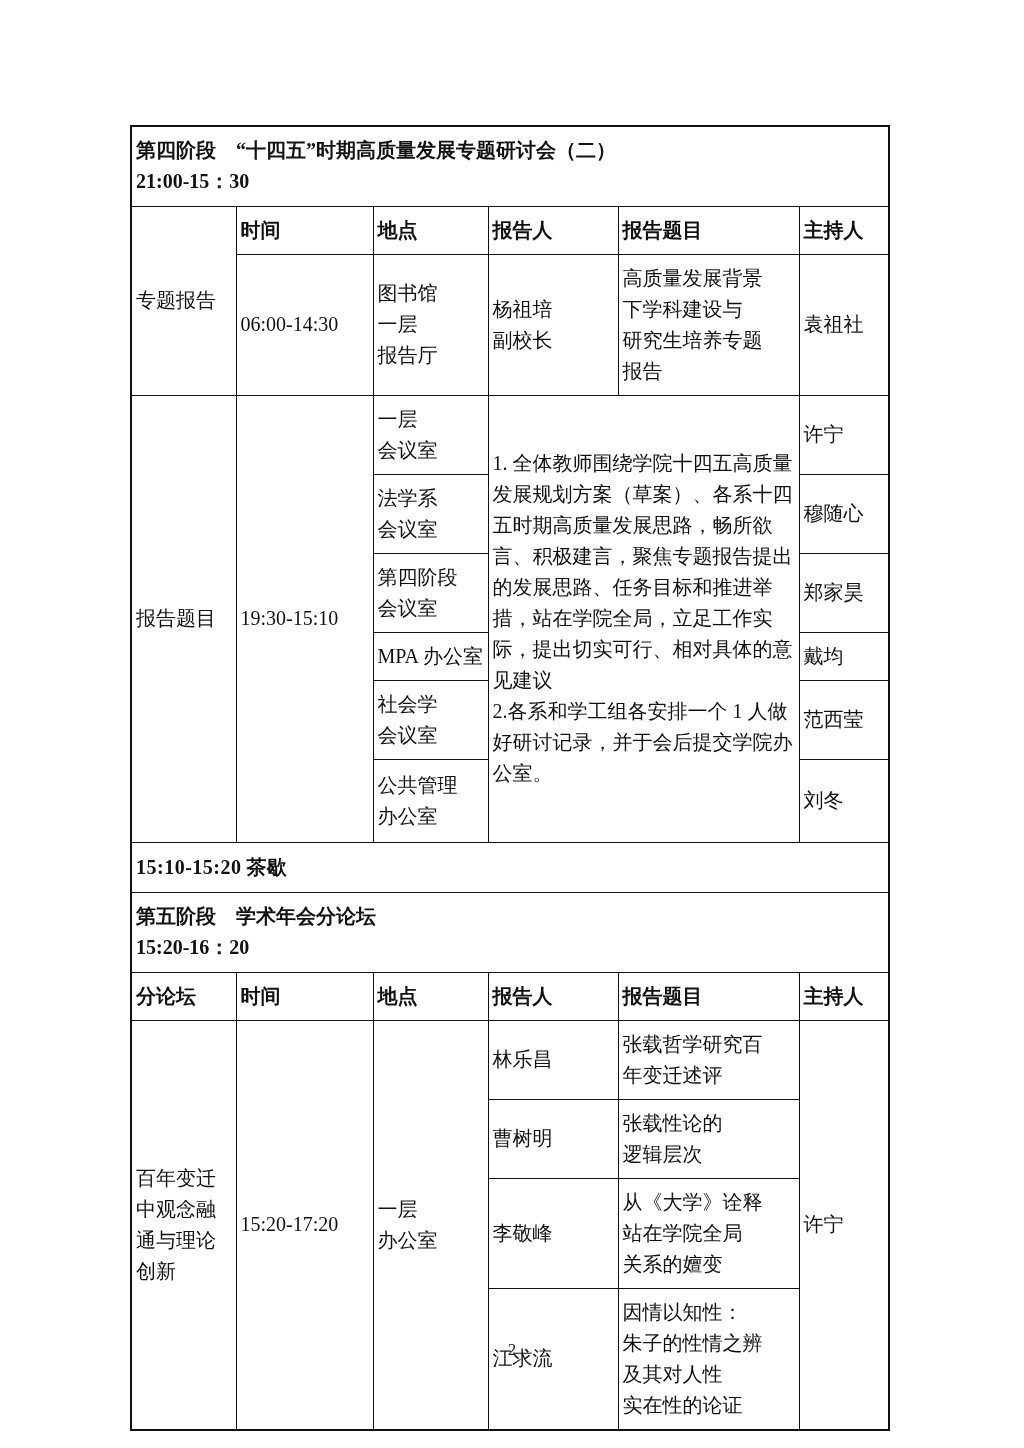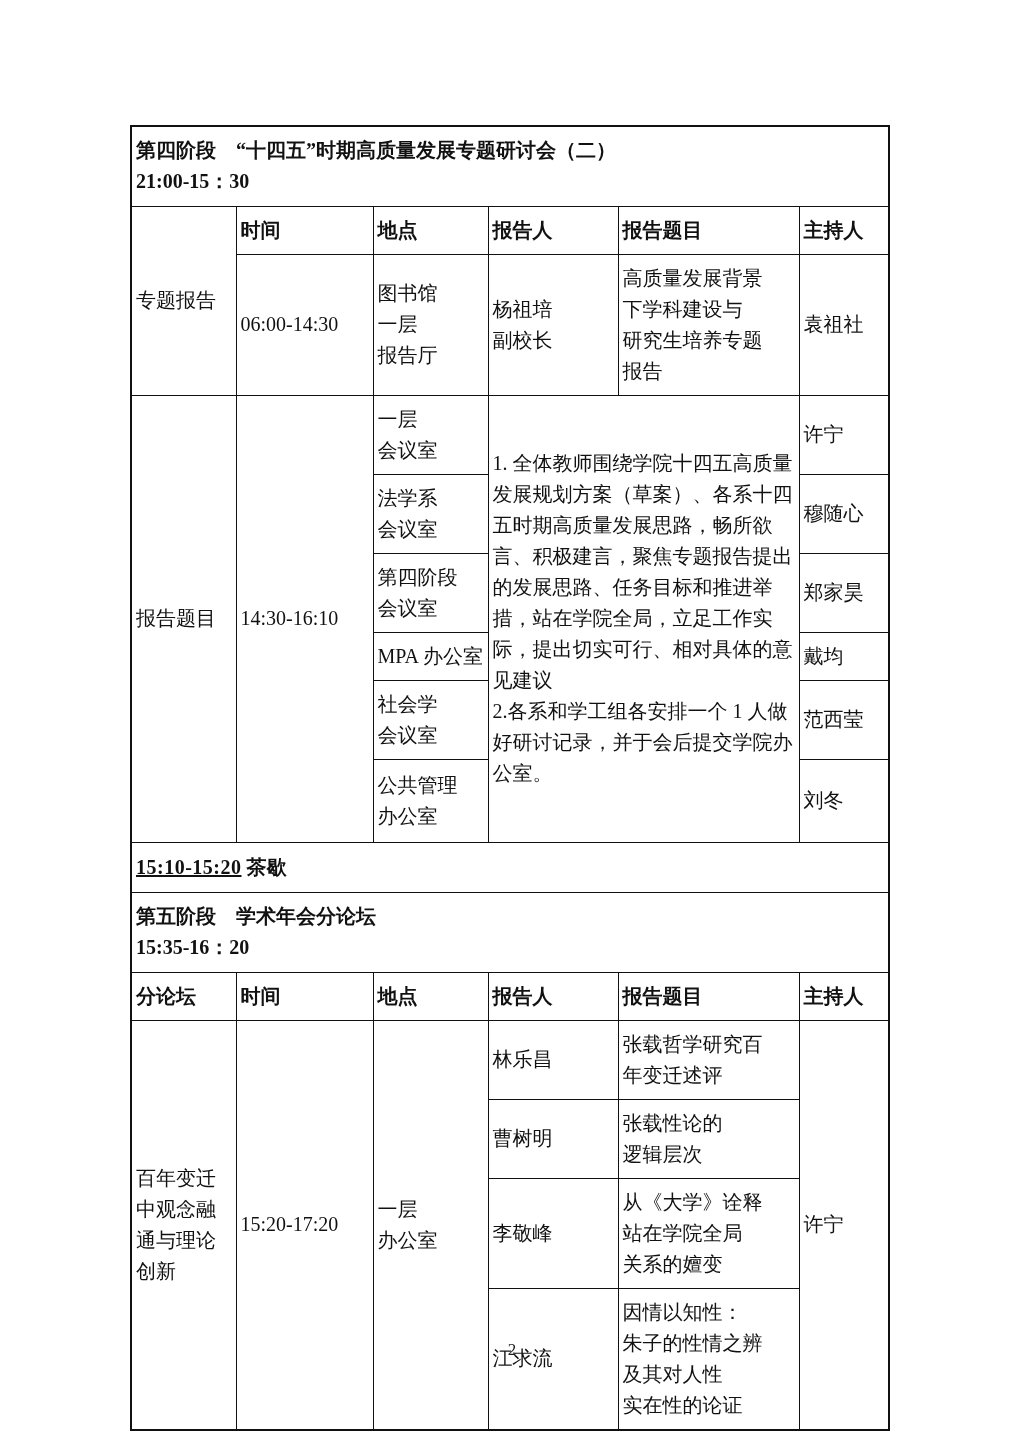--- a/index.html
+++ b/index.html
@@ -33,21 +33,21 @@
   .notes-cell{
     text-align:justify;
     text-justify:inter-ideograph;
     font-size:20px;
     line-height:1.62;
     padding:6px 9px;
     vertical-align:middle;
   }
   .notes-cell p{margin:0;}
   .tea-cell{font-weight:bold;font-size:22px;}
-  .tea-cell .tea-time{font-weight:bold;letter-spacing:0.5px;text-decoration:underline;}
+  .tea-cell .tea-time{font-weight:bold;letter-spacing:0.5px;}
   .pagenum{
     position:absolute;top:1340px;left:0;width:1024px;
     text-align:center;font-size:17px;color:#222;
   }
 </style>
 </head>
 <body>
 
 <div class="sheet">
 
@@ -87,21 +87,21 @@
 副校长</td>
       <td class="preline">高质量发展背景
 下学科建设与
 研究生培养专题
 报告</td>
       <td>袁祖社</td>
     </tr>
 
     <tr style="height:77px">
       <td rowspan="6">报告题目</td>
-      <td rowspan="6">14:30-16:10</td>
+      <td rowspan="6">19:30-15:10</td>
       <td class="preline">一层
 会议室</td>
       <td colspan="2" rowspan="6" class="notes-cell">
         <p>1. 全体教师围绕学院十四五高质量发展规划方案（草案）、各系十四五时期高质量发展思路，畅所欲言、积极建言，聚焦专题报告提出的发展思路、任务目标和推进举措，站在学院全局，立足工作实际，提出切实可行、相对具体的意见建议</p>
         <p>2.各系和学工组各安排一个 1 人做好研讨记录，并于会后提交学院办公室。</p>
       </td>
       <td>许宁</td>
     </tr>
     <tr style="height:75px">
       <td class="preline">法学系
@@ -131,21 +131,21 @@
     <tr style="height:50px">
       <td colspan="6" class="tea-cell">
         <span class="tea-time">15:10-15:20</span>
         <span>茶歇</span>
       </td>
     </tr>
 
     <tr style="height:80px">
       <td colspan="6" class="title-cell">
         <div>第五阶段　学术年会分论坛</div>
-        <div>15:35-16：20</div>
+        <div>15:20-16：20</div>
       </td>
     </tr>
 
     <tr style="height:45px">
       <td class="hdr">分论坛</td>
       <td class="hdr">时间</td>
       <td class="hdr">地点</td>
       <td class="hdr">报告人</td>
       <td class="hdr">报告题目</td>
       <td class="hdr">主持人</td>

